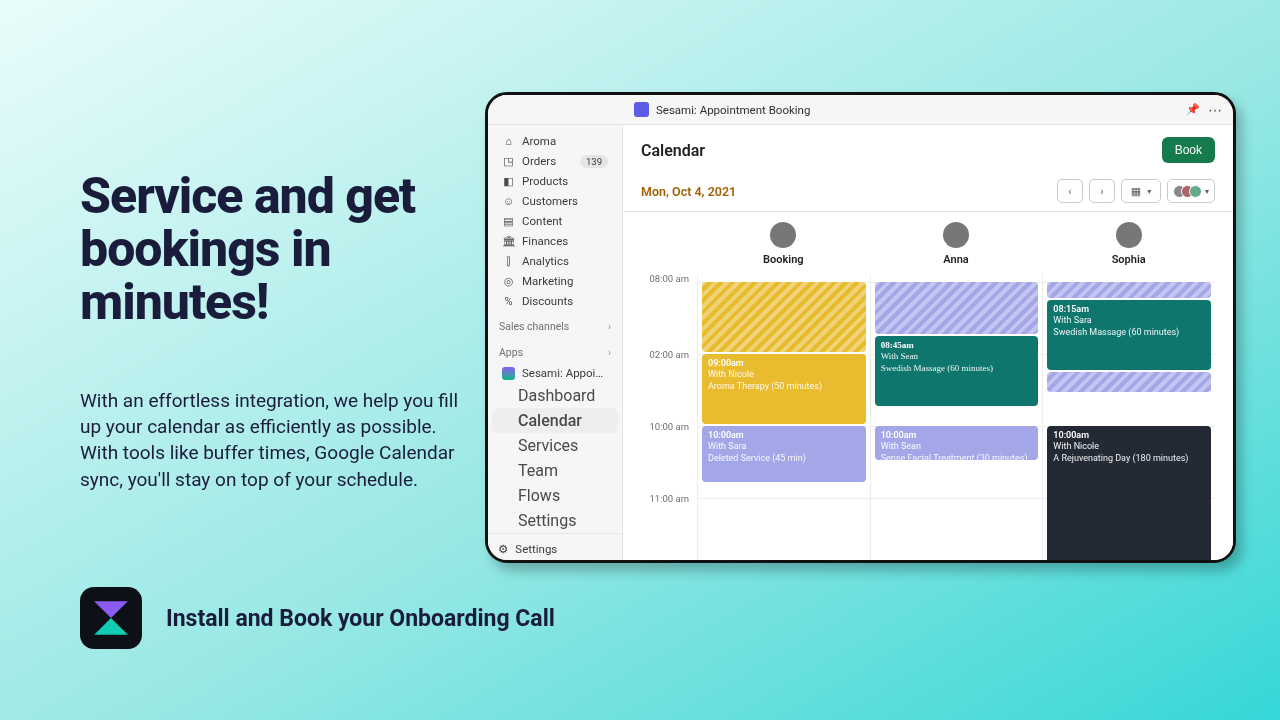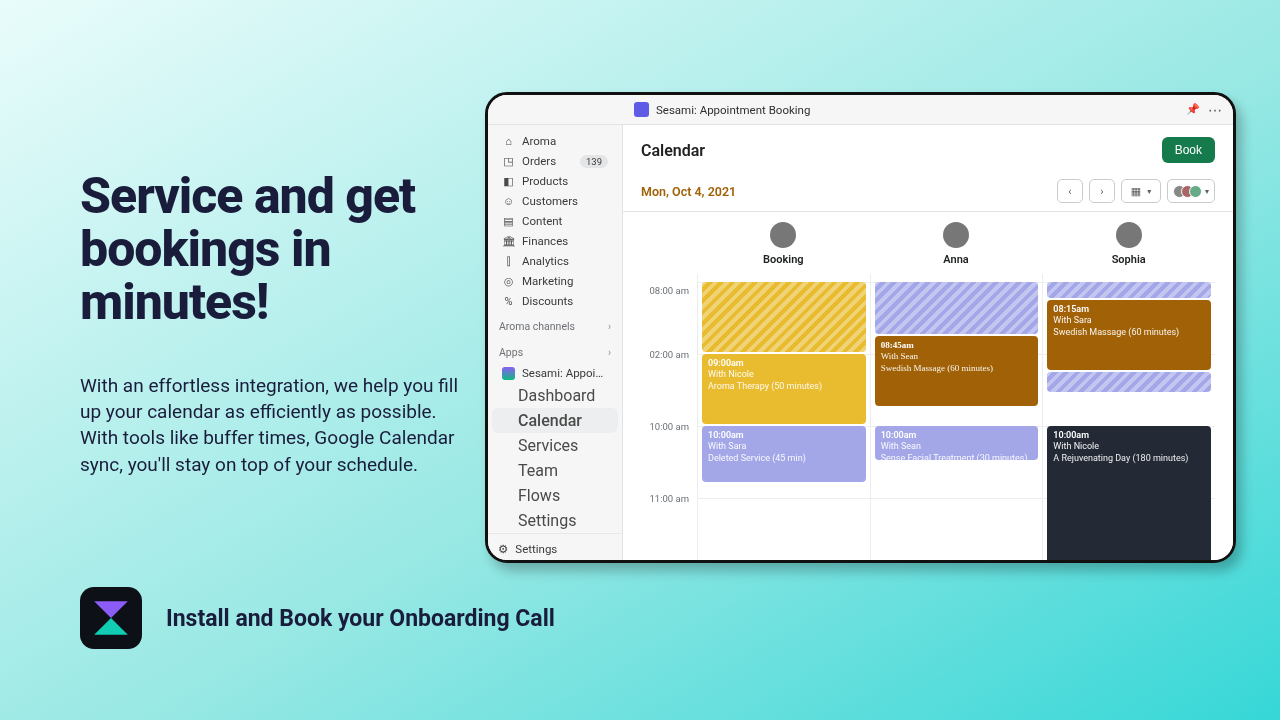--- a/index.html
+++ b/index.html
@@ -7,21 +7,21 @@
   .bg {
     width: 1280px; height: 720px;
     background: linear-gradient(150deg, #e9fcfb 0%, #98e8e4 55%, #36d7d7 100%);
     position: relative;
   }
   .headline {
     position: absolute; left: 80px; top: 170px; width: 360px;
     font-size: 50px; font-weight: 800; line-height: 1.06; color: #1a1c3c; letter-spacing: -1px;
   }
   .body-copy {
-    position: absolute; left: 80px; top: 373px; width: 380px;
+    position: absolute; left: 80px; top: 388px; width: 380px;
     font-size: 19px; line-height: 1.38; color: #1a1c3c; font-weight: 400;
   }
   .footer {
     position: absolute; left: 80px; top: 587px; display: flex; align-items: center; gap: 24px;
   }
   .logo {
     width: 62px; height: 62px; border-radius: 14px; background: #0e1017;
     display: flex; align-items: center; justify-content: center; position: relative;
   }
   .logo svg { width: 42px; height: 42px; }
@@ -134,21 +134,21 @@
   .event.stripe::before {
     content:""; position:absolute; inset:0;
     background: repeating-linear-gradient(135deg, rgba(255,255,255,0.35) 0 4px, transparent 4px 8px);
     border-radius:4px;
   }
   .event .tm { font-weight:600; position:relative; }
   .event .wp { opacity:.95; position:relative; }
   .event .svc { opacity:.92; position:relative; }
   .ev-yellow { background:#e9bb2e; }
   .ev-blue { background:#a3a7e8; }
-  .ev-indigo { background:#a16207; }
+  .ev-indigo { background:#0f766e; }
   .ev-dark { background:#232a36; }
 
 </style>
 </head>
 <body>
 
 <div class="bg">
 
   <div class="headline">Service and get bookings in minutes!</div>
   <div class="body-copy">With an effortless integration, we help you fill up your calendar as efficiently as possible. With tools like buffer times, Google Calendar sync, you'll stay on top of your schedule.</div>
@@ -210,21 +210,21 @@
               <span class="ico">◎</span>
               <span class="lbl">Marketing</span>
             </div>
             <div class="nav-item">
               <span class="ico">%</span>
               <span class="lbl">Discounts</span>
             </div>
           </div>
 
         <div class="section-header">
-          <span>Aroma channels</span>
+          <span>Sales channels</span>
           <span class="chev">›</span>
         </div>
 
         <div class="section-header">
           <span>Apps</span>
           <span class="chev">›</span>
         </div>
 
         <div class="nav-item app-row">
           <span class="ico-box"></span>
@@ -290,21 +290,21 @@
                 <div class="person-col">
                   <div class="avatar"></div>
                   <div class="person-name">Sophia</div>
                 </div>
               </div>
           </div>
 
           <div class="grid-scroll">
             <div class="grid">
               <div class="hours" id="hours">
-                  <div class="hour-lbl" style="top: 16px;">08:00 am</div>
+                  <div class="hour-lbl" style="top: 4px;">08:00 am</div>
                   <div class="hour-lbl" style="top: 80px;">02:00 am</div>
                   <div class="hour-lbl" style="top: 152px;">10:00 am</div>
                   <div class="hour-lbl" style="top: 224px;">11:00 am</div>
                 </div>
               <div class="cols" id="cols">
                   <div class="col">
                     <div class="hour-line" style="top: 8px;"></div>
                     <div class="hour-line" style="top: 80px;"></div>
                     <div class="hour-line" style="top: 152px;"></div>
                     <div class="hour-line" style="top: 224px;"></div>

